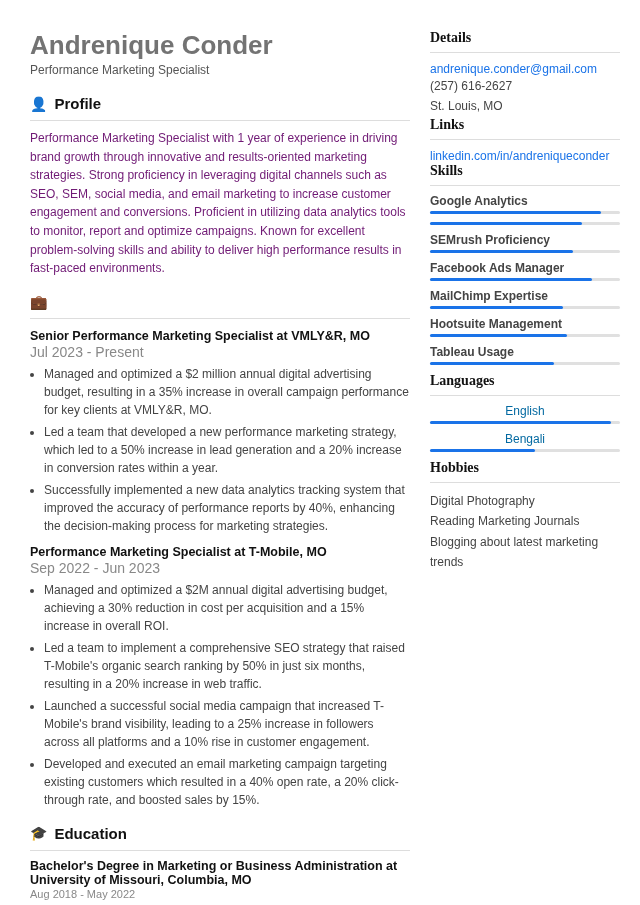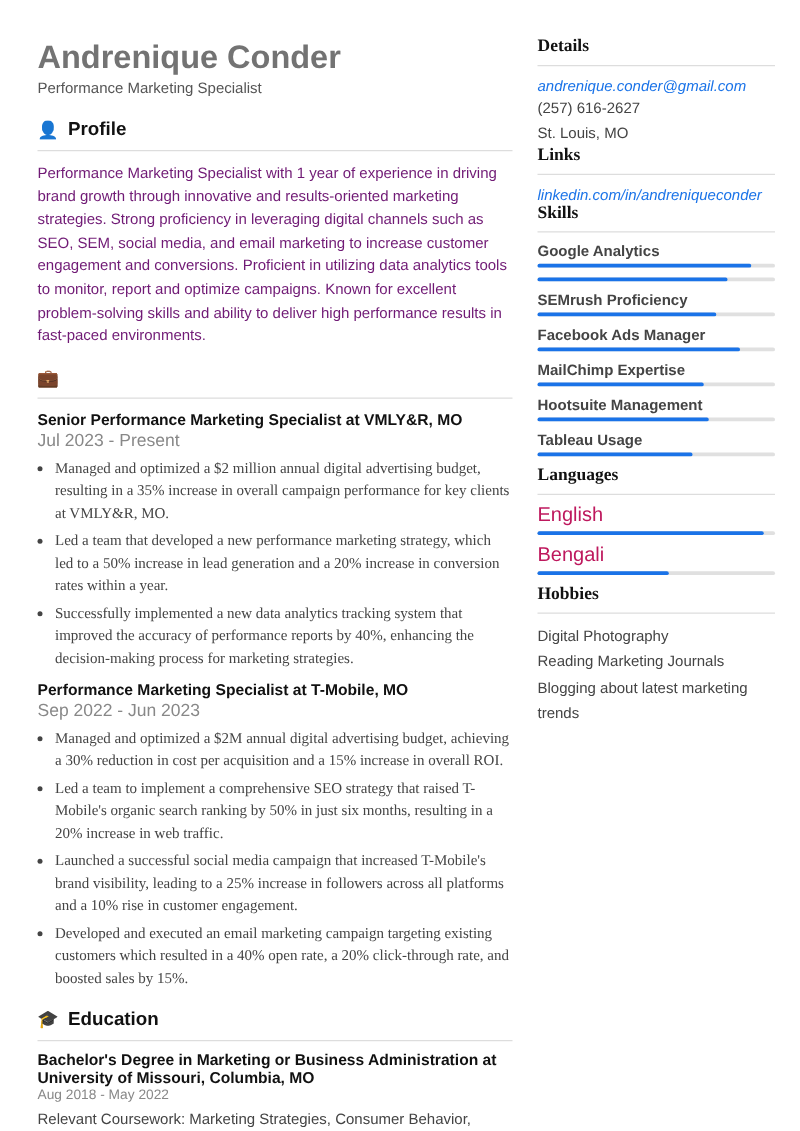--- a/index.html
+++ b/index.html
@@ -68,21 +68,20 @@
       margin-bottom: 1px;
     }
     .job-date {
       font-size: 14px;
       color: #888;
       margin-bottom: 5px;
     }
     .job-bullets {
       padding-left: 14px;
       margin-bottom: 4px;
-      font-family: Liberation Serif, serif;
     }
     .job-bullets li {
       font-size: 12px;
       color: #444;
       line-height: 1.5;
       margin-bottom: 4px;
     }
     .edu-title {
       font-weight: bold;
       font-size: 12.5px;
@@ -113,21 +112,20 @@
     }
     .detail-item {
       font-size: 12px;
       color: #444;
       line-height: 1.7;
     }
     .detail-link {
       font-size: 12px;
       color: #1a73e8;
       text-decoration: none;
-      font-style: italic;
     }
     .skill-item {
       margin-bottom: 8px;
     }
     .skill-name {
       font-size: 12px;
       color: #444;
       margin-bottom: 3px;
       font-weight: bold;
     }
@@ -139,23 +137,24 @@
     }
     .skill-bar-fill {
       height: 3px;
       background: #1a73e8;
       border-radius: 2px;
     }
     .lang-item {
       margin-bottom: 8px;
     }
     .lang-name {
-      font-size: 16px;
-      color: #be185d;
+      font-size: 12px;
+      color: #0369a1;
       margin-bottom: 3px;
+      text-align: center;
     }
     .hobby-item {
       font-size: 12px;
       color: #444;
       line-height: 1.7;
     }
     .right-divider {
       border: none;
       border-top: 1px solid #ddd;
       margin: 6px 0 8px 0;

